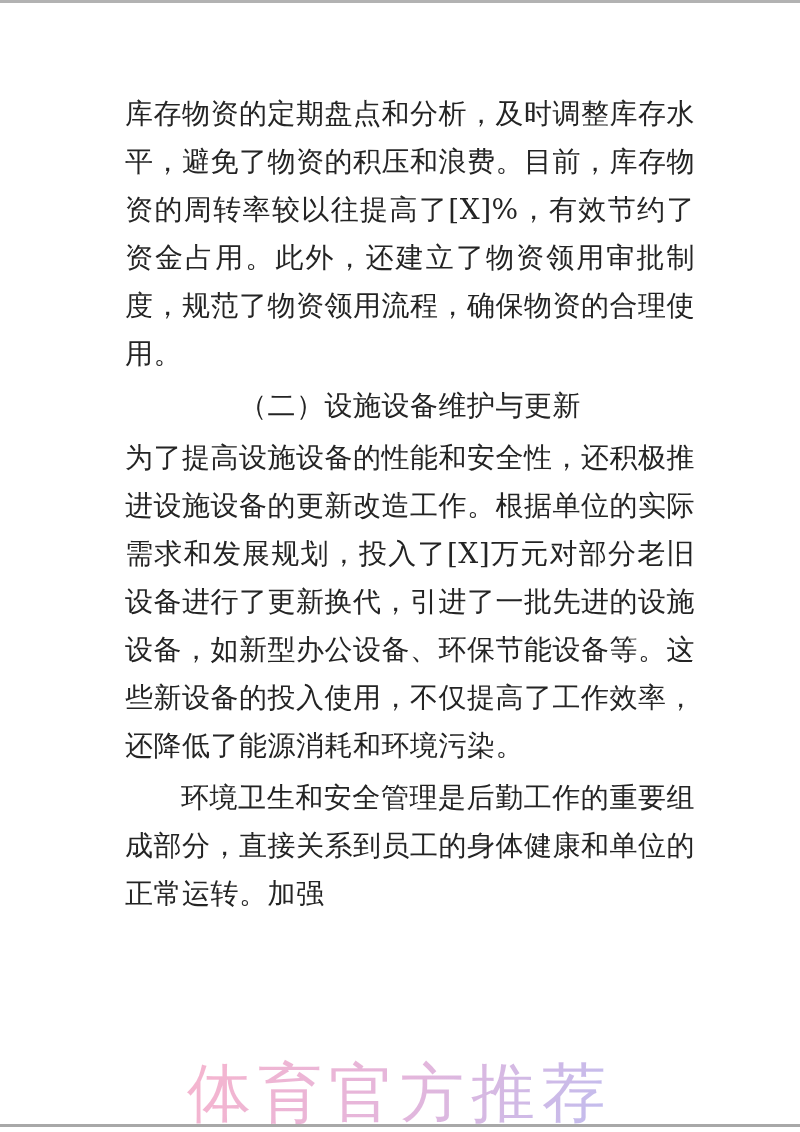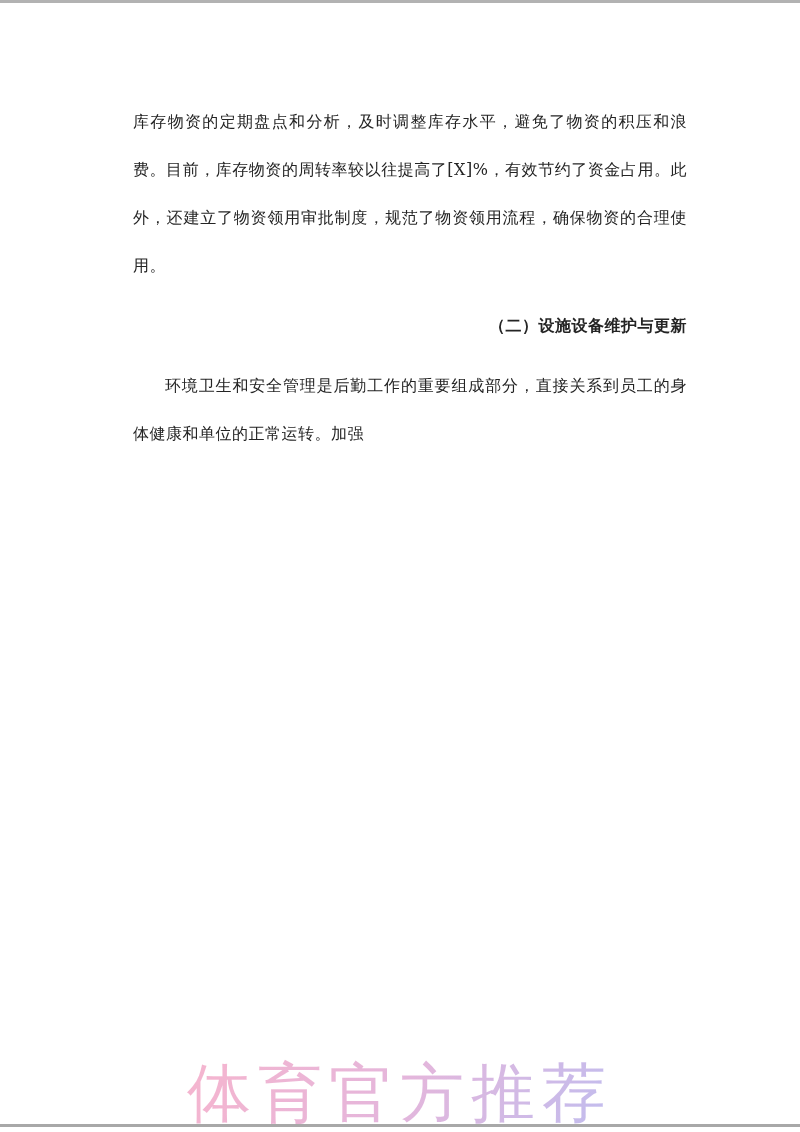--- a/index.html
+++ b/index.html
@@ -32,28 +32,28 @@
     left: 121px;
     top: 86px;
     width: 578px;
     color: #242424;
     font-size: 24px;
     line-height: 48px;
     text-align: justify;
     letter-spacing: 0.5px;
   }
   .content p, .content h2 {
-    margin: 12px;
+    margin: 4px;
     padding: 0;
-    font-size: 16px;
+    font-size: 28px;
     line-height: 48px;
   }
   .content h2 {
-    font-weight: 700;
-    text-align: right;
+    font-weight: 400;
+    text-align: center;
   }
   .para-indent {
     text-indent: 2em;
   }
   .watermark {
     position: absolute;
     left: 400px;
     top: 1050px;
     transform: translateX(-50%);
     white-space: nowrap;
@@ -77,20 +77,21 @@
 <div class="page">
 
   <div class="edge-top"></div>
 
   <div class="content">
     <p>库存物资的定期盘点和分析，及时调整库存水平，避免了物资的积压和浪费。目前，库存物资的周转率较以往提高了[X]%，有效节约了资金占用。此外，还建立了物资领用审批制度，规范了物资领用流程，确保物资的合理使用。</p>
 
     <h2>（二）设施设备维护与更新</h2>
 
 
+    <p>为了提高设施设备的性能和安全性，还积极推进设施设备的更新改造工作。根据单位的实际需求和发展规划，投入了[X]万元对部分老旧设备进行了更新换代，引进了一批先进的设施设备，如新型办公设备、环保节能设备等。这些新设备的投入使用，不仅提高了工作效率，还降低了能源消耗和环境污染。</p>
 
 
     <p class="para-indent">环境卫生和安全管理是后勤工作的重要组成部分，直接关系到员工的身体健康和单位的正常运转。加强</p>
   </div>
 
   <div class="watermark" style="background-image: linear-gradient(115deg, rgb(245, 169, 198), rgb(224, 170, 214), rgb(182, 178, 236));">体育官方推荐</div>
 
   <div class="edge-bottom"></div>
 
 </div>

